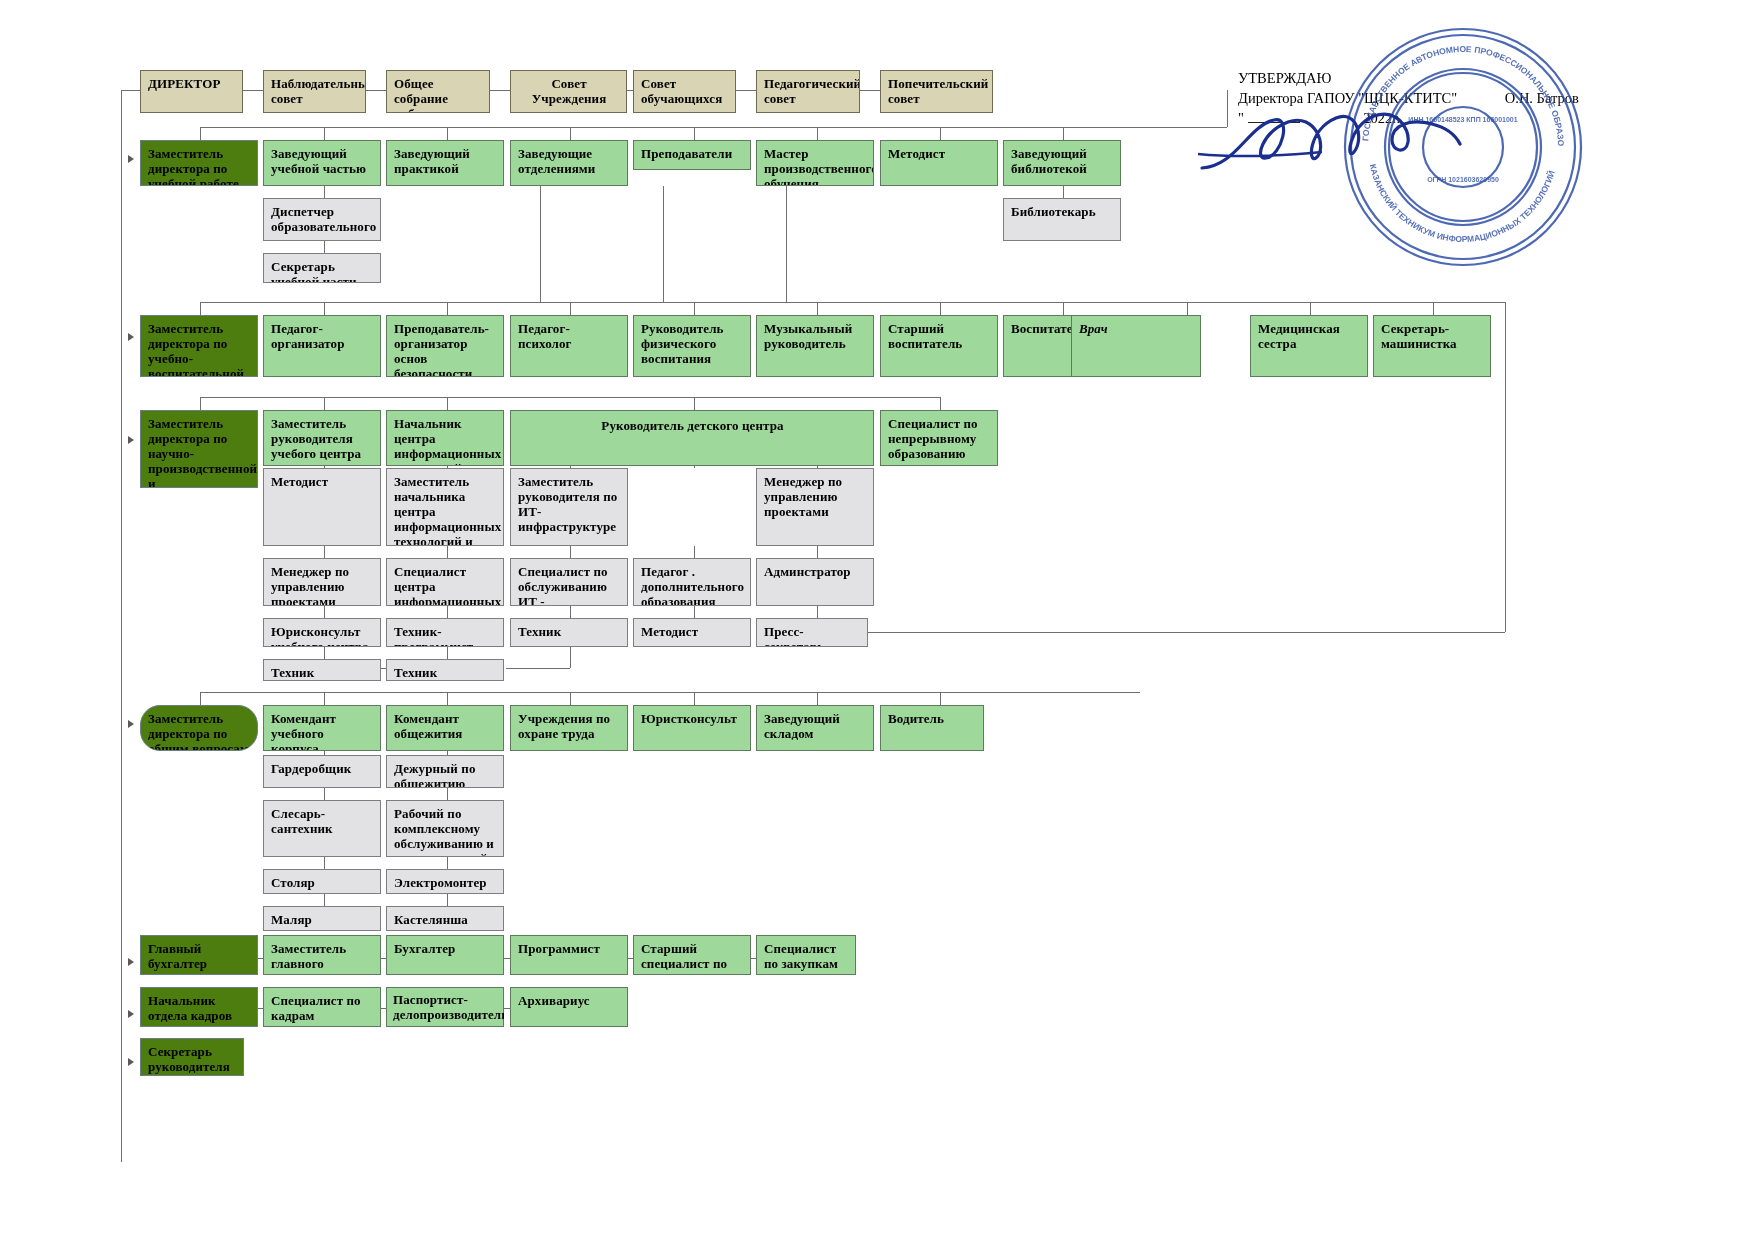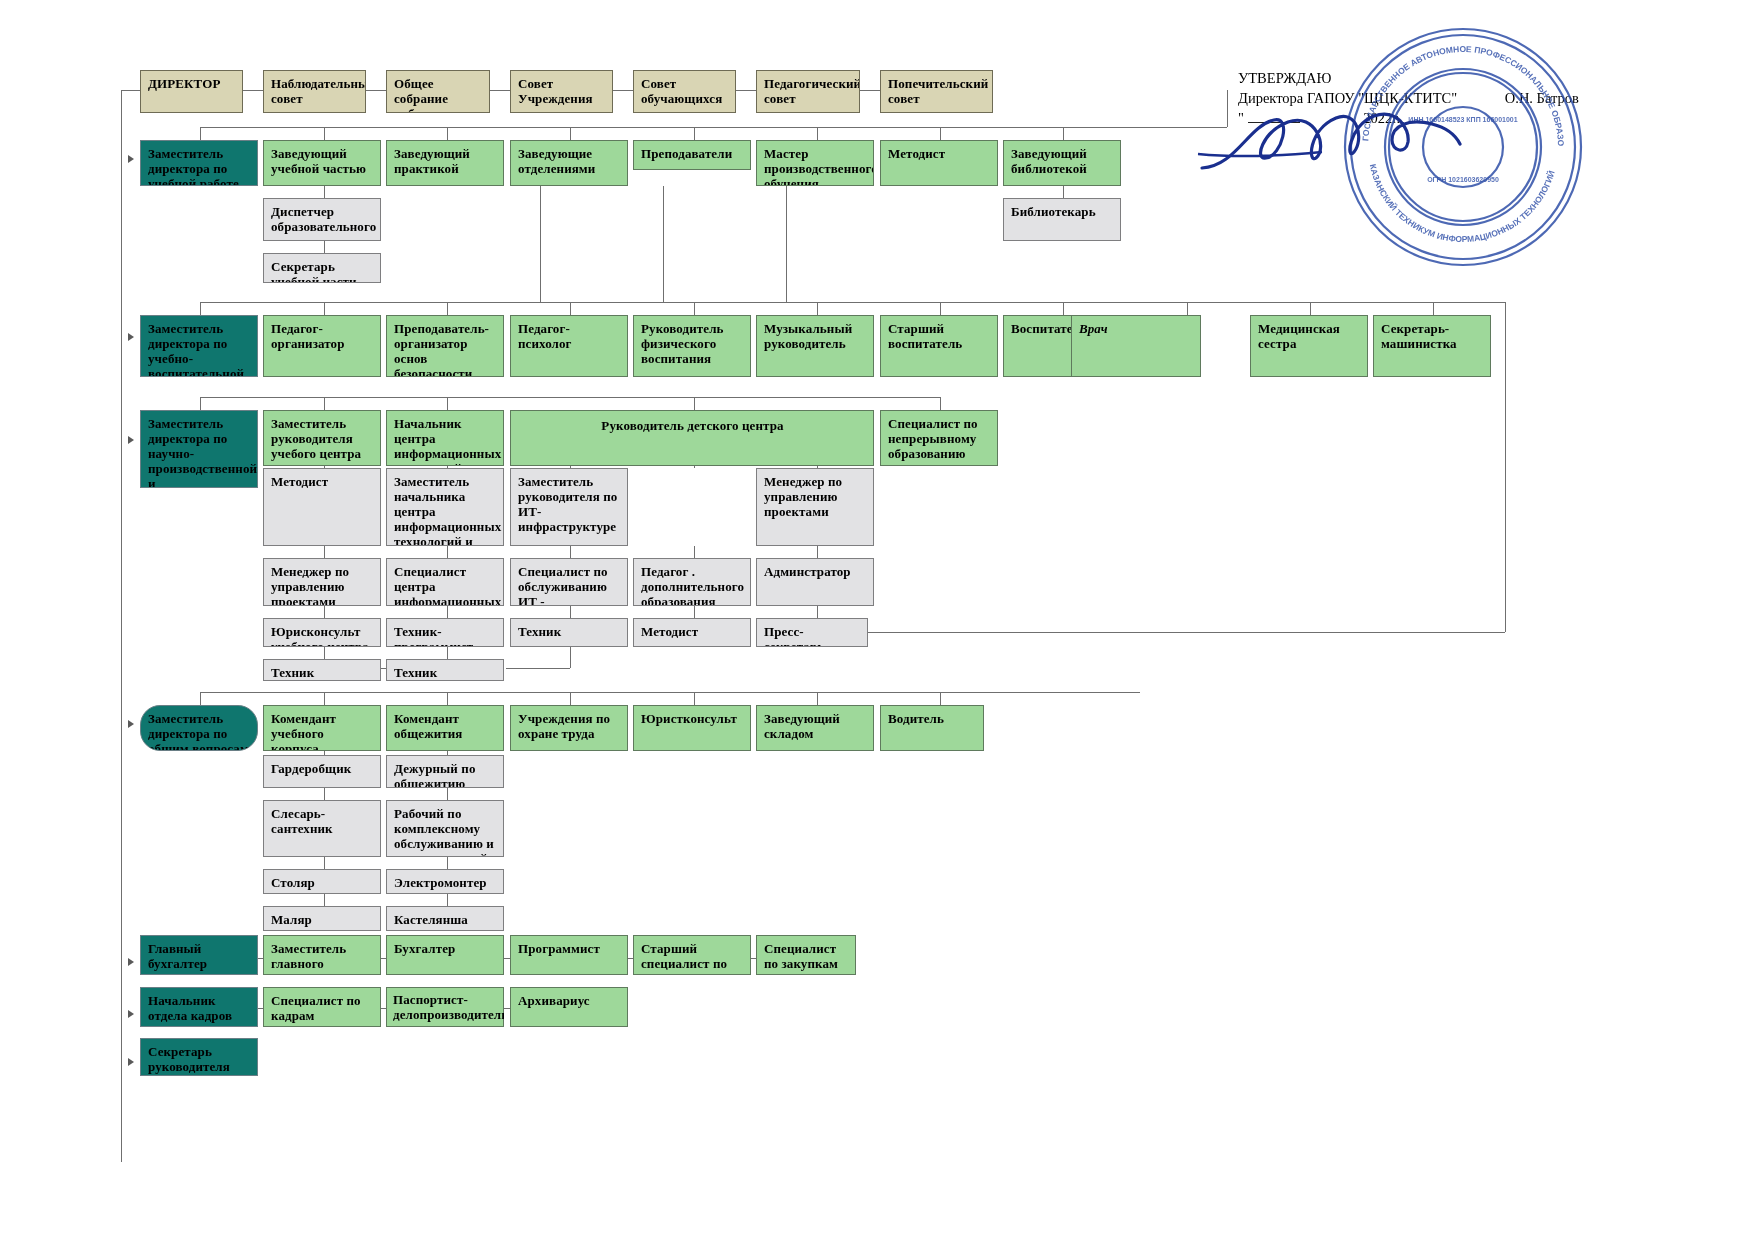--- a/index.html
+++ b/index.html
@@ -18,21 +18,21 @@
     box-sizing:border-box;
     border:1px solid #7a7a7a;
     font-weight:bold;
     font-size:13px;
     line-height:15px;
     padding:5px 6px 2px 7px;
     letter-spacing:0.1px;
     overflow:hidden;
   }
   .tan   { background:#d9d5b4; border-color:#6e6b55; }
-  .blue  { background:#0f766e; border-color:#6a7f86; }
+  .blue  { background:#4d7c0f; border-color:#6a7f86; }
   .green { background:#9ed89a; border-color:#5f7a5d; }
   .grey  { background:#e2e2e4; border-color:#7e7e80; }
   .ctr { text-align:center; }
 
   .ln { position:absolute; background:#6f6f6f; }
   .h { height:1px; }
   .v { width:1px; }
 
   .arrow {
     position:absolute;
@@ -223,21 +223,21 @@
   <div class="ln h" style="left:628px; top:958px; width:10px;"></div>
   <div class="ln h" style="left:751px; top:958px; width:10px;"></div>
 
   <div class="ln h" style="left:258px; top:1008px; width:10px;"></div>
   <div class="ln h" style="left:381px; top:1008px; width:10px;"></div>
   <div class="ln h" style="left:504px; top:1008px; width:10px;"></div>
 
   <div class="box tan" style="left:140px; top:70px; width:103px; height:43px;">ДИРЕКТОР</div>
   <div class="box tan" style="left:263px; top:70px; width:103px; height:43px;">Наблюдательный совет</div>
   <div class="box tan" style="left:386px; top:70px; width:104px; height:43px;">Общее собрание работников и обучающихся</div>
-  <div class="box tan" style="left:510px; top:70px; width:103px; height:43px;">Совет Учреждения</div>
+  <div class="box tan" style="left:510px; top:70px; width:117px; height:43px;text-align:center;">Совет Учреждения</div>
   <div class="box tan" style="left:633px; top:70px; width:103px; height:43px;">Совет обучающихся</div>
   <div class="box tan" style="left:756px; top:70px; width:104px; height:43px;">Педагогический совет</div>
   <div class="box tan" style="left:880px; top:70px; width:113px; height:43px;">Попечительский совет</div>
 
   <div class="box blue" style="left:140px; top:140px; width:118px; height:46px;">Заместитель директора по учебной работе</div>
   <div class="box green" style="left:263px; top:140px; width:118px; height:46px;">Заведующий учебной частью</div>
   <div class="box green" style="left:386px; top:140px; width:118px; height:46px;">Заведующий практикой</div>
   <div class="box green" style="left:510px; top:140px; width:118px; height:46px;">Заведующие отделениями</div>
   <div class="box green" style="left:633px; top:140px; width:118px; height:30px;">Преподаватели</div>
   <div class="box green" style="left:756px; top:140px; width:118px; height:46px;">Мастер производственного обучения</div>
@@ -309,15 +309,15 @@
   <div class="box green" style="left:510px; top:935px; width:118px; height:40px;">Программист</div>
   <div class="box green" style="left:633px; top:935px; width:118px; height:40px;">Старший специалист по закупкам</div>
   <div class="box green" style="left:756px; top:935px; width:100px; height:40px;">Специалист по закупкам</div>
 
   <div class="box blue" style="left:140px; top:987px; width:118px; height:40px;">Начальник отдела кадров</div>
   <div class="box green" style="left:263px; top:987px; width:118px; height:40px;">Специалист по кадрам</div>
   <div class="box green" style="left:386px; top:987px; width:118px; height:40px;"></div>
   <div class="box green" style="left:386px; top:987px; width:118px; height:40px; border:0; background:transparent;">Паспортист-делопроизводитель</div>
   <div class="box green" style="left:510px; top:987px; width:118px; height:40px;">Архивариус</div>
 
-  <div class="box blue" style="left:140px; top:1038px; width:118px; height:38px;">Секретарь руководителя</div>
+  <div class="box blue" style="left:140px; top:1038px; width:104px; height:38px;">Секретарь руководителя</div>
 
 </div>
 
 </body></html>

